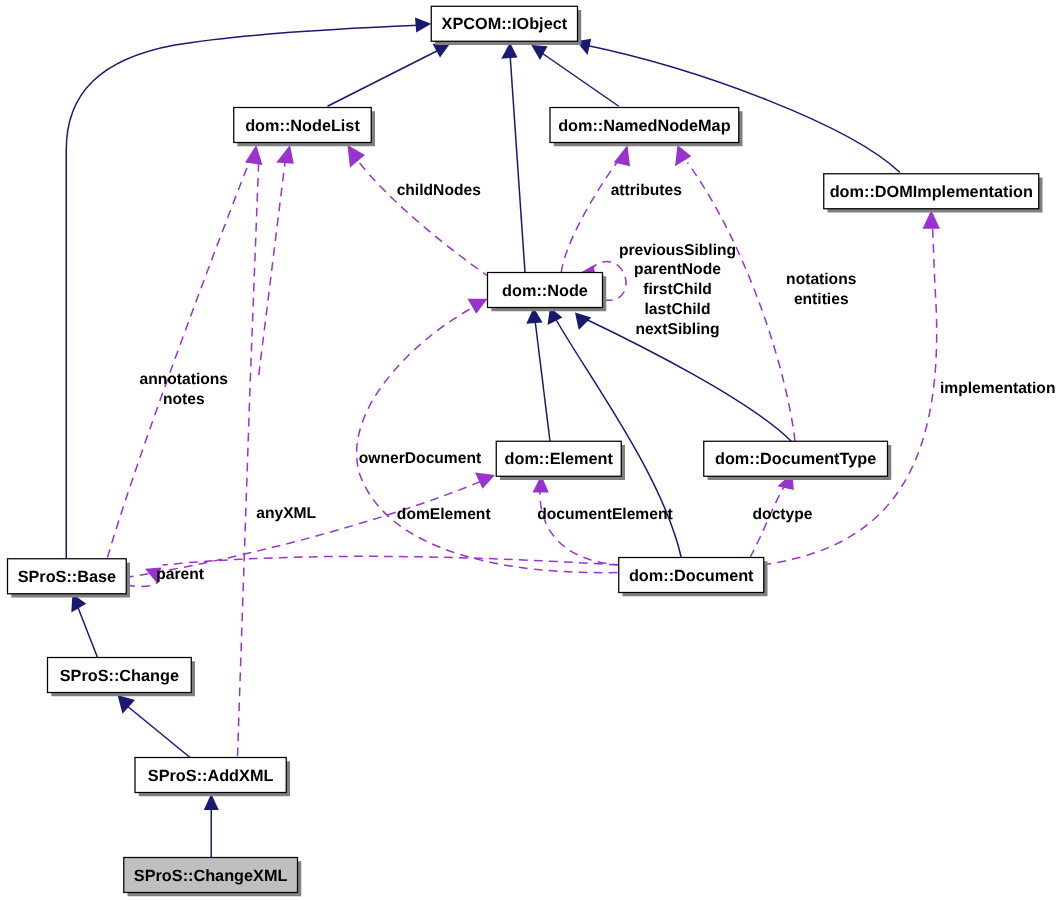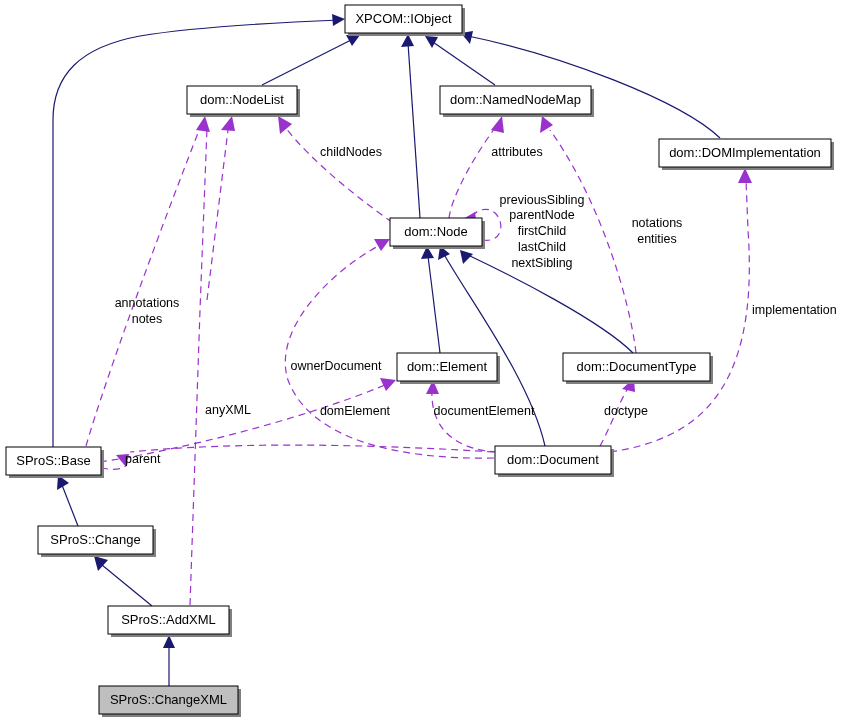--- a/index.html
+++ b/index.html
@@ -9,20 +9,21 @@
   }
   body {
     font-family: "Liberation Sans", sans-serif;
   }
   #diagram-root {
     position: relative;
     width: 845px;
     height: 720px;
     background: #ffffff;
     overflow: hidden;
+    font-weight: bold;
   }
   svg.diagram-canvas {
     position: absolute;
     left: 0;
     top: 0;
     width: 845px;
     height: 720px;
   }
   .node-box {
     fill: #ffffff;

